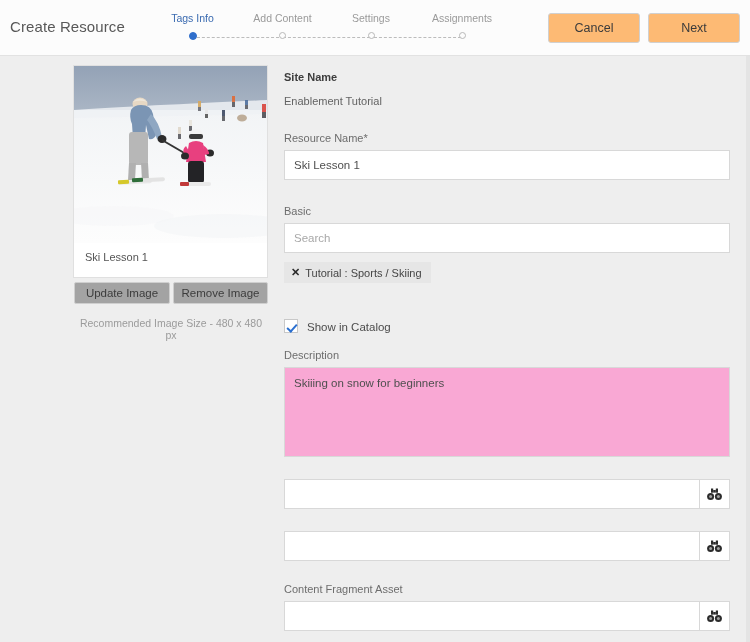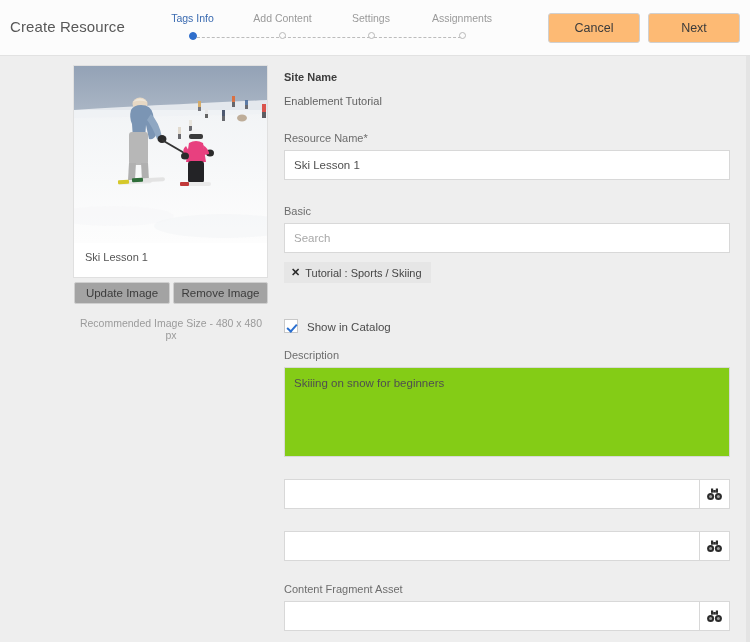--- a/index.html
+++ b/index.html
@@ -241,21 +241,21 @@
     border: solid #2a6fd0;
     border-width: 0 2px 2px 0;
     transform: rotate(42deg);
   }
   #show-in-catalog-label { font-size: 11.5px; color: #4c4c4c; }
 
   #description-group { position: absolute; left: 0; top: 285px; }
   #description-input {
     width: 446px;
     height: 90px;
-    background: #84cc16;
+    background: #f9a8d4;
     border: 1px solid #d8d8d8;
     box-sizing: border-box;
     font-family: "Liberation Sans", sans-serif;
     font-size: 11.5px;
     color: #4f4f4f;
     padding: 8px 9px;
     outline: none;
     resize: none;
     display: block;
     line-height: 1.35;

